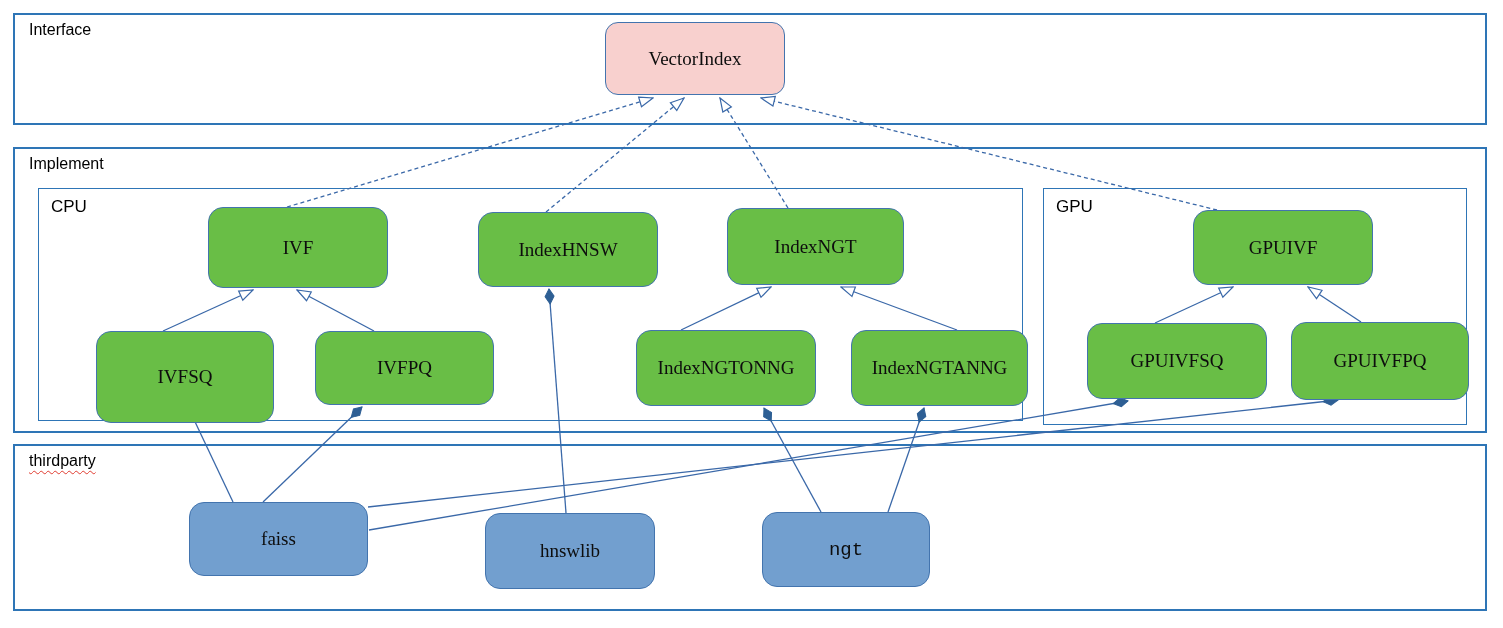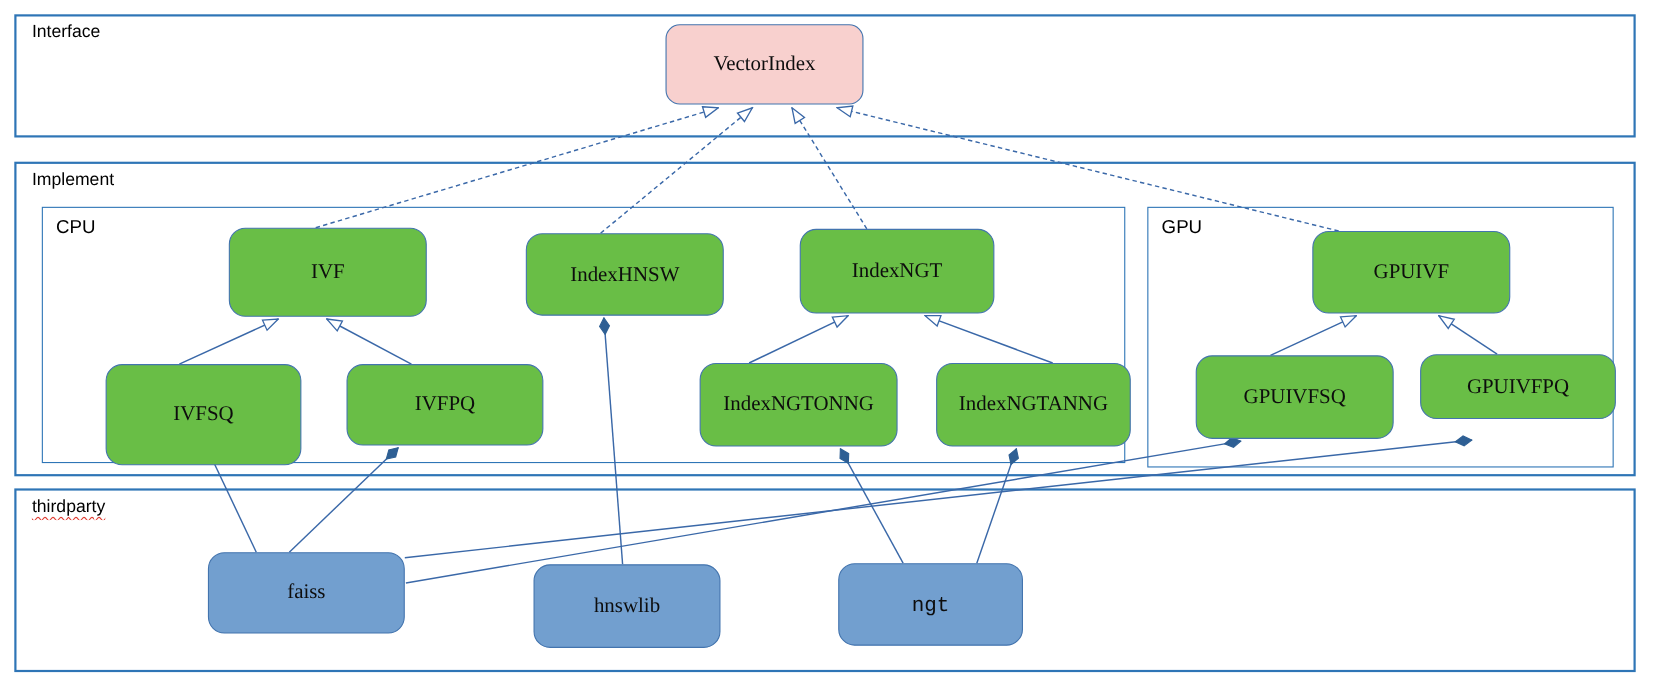--- a/index.html
+++ b/index.html
@@ -98,19 +98,19 @@
   <div class="node green" style="left:185px; top:207px; width:180px; height:81px;">IVF</div>
   <div class="node green" style="left:455px; top:212px; width:180px; height:75px;">IndexHNSW</div>
   <div class="node green" style="left:704px; top:208px; width:177px; height:77px;">IndexNGT</div>
   <div class="node green" style="left:1170px; top:210px; width:180px; height:75px;">GPUIVF</div>
 
   <div class="node green" style="left:73px; top:331px; width:178px; height:92px;">IVFSQ</div>
   <div class="node green" style="left:292px; top:331px; width:179px; height:74px;">IVFPQ</div>
   <div class="node green" style="left:828px; top:330px; width:177px; height:76px;">IndexNGTANNG</div>
   <div class="node green" style="left:613px; top:330px; width:180px; height:76px;">IndexNGTONNG</div>
   <div class="node green" style="left:1064px; top:323px; width:180px; height:76px;">GPUIVFSQ</div>
-  <div class="node green" style="left:1268px; top:322px; width:178px; height:59px;">GPUIVFPQ</div>
+  <div class="node green" style="left:1268px; top:322px; width:178px; height:78px;">GPUIVFPQ</div>
 
   <div class="node blue" style="left:189px; top:502px; width:179px; height:74px;">faiss</div>
   <div class="node blue" style="left:485px; top:513px; width:170px; height:76px;">hnswlib</div>
   <div class="node blue" style="left:762px; top:512px; width:168px; height:75px;font-family:Liberation Mono, monospace;">ngt</div>
 
 </div>
 
 </body></html>

